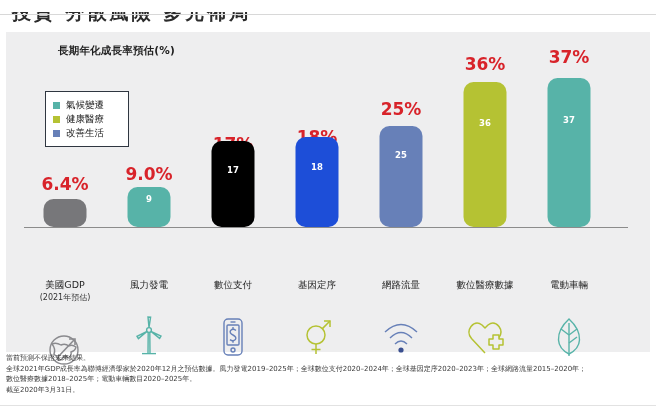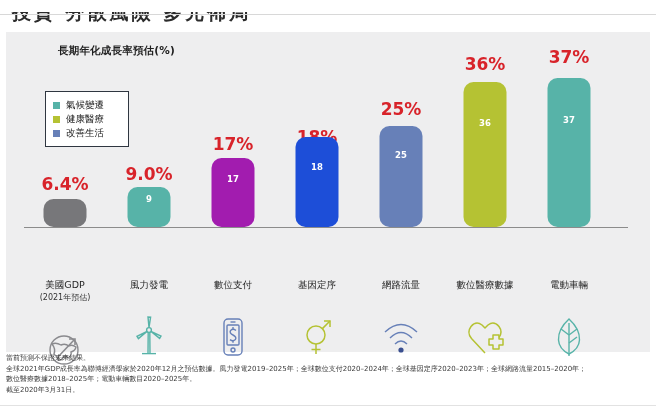--- a/index.html
+++ b/index.html
@@ -257,21 +257,21 @@
             <path d="M24 16.4 L34 21 L32.6 23.4 Z" fill="none"></path>
             <path d="M20 16.4 L10 21.4 L11.4 23.6 Z" fill="none"></path>
             <path d="M21.2 17.3 L21 38 M22.8 17.3 L23 38"></path>
             <path d="M15 38.6 L29 38.6"></path>
           </svg>
         </div>
       </div>
 
       <div class="col" style="left:184px">
         <div class="pct" style="bottom:198px">17%</div>
-        <div class="bar" style="height:69px;background:#a21caf">
+        <div class="bar" style="height:86px;background:#000000">
           <span class="bar-inner-value" style="margin-bottom:28px">17</span>
         </div>
         <div class="xlabel">
           <span>數位支付</span>
         </div>
         <div class="icon-wrap">
           <svg width="44" height="44" viewBox="0 0 44 44" fill="none" stroke="#6780b8" stroke-width="1.4">
             <rect x="13" y="4" width="18" height="36" rx="4"></rect>
             <rect x="16" y="10" width="12" height="20" rx="1"></rect>
             <line x1="19.5" y1="7" x2="24.5" y2="7"></line>

